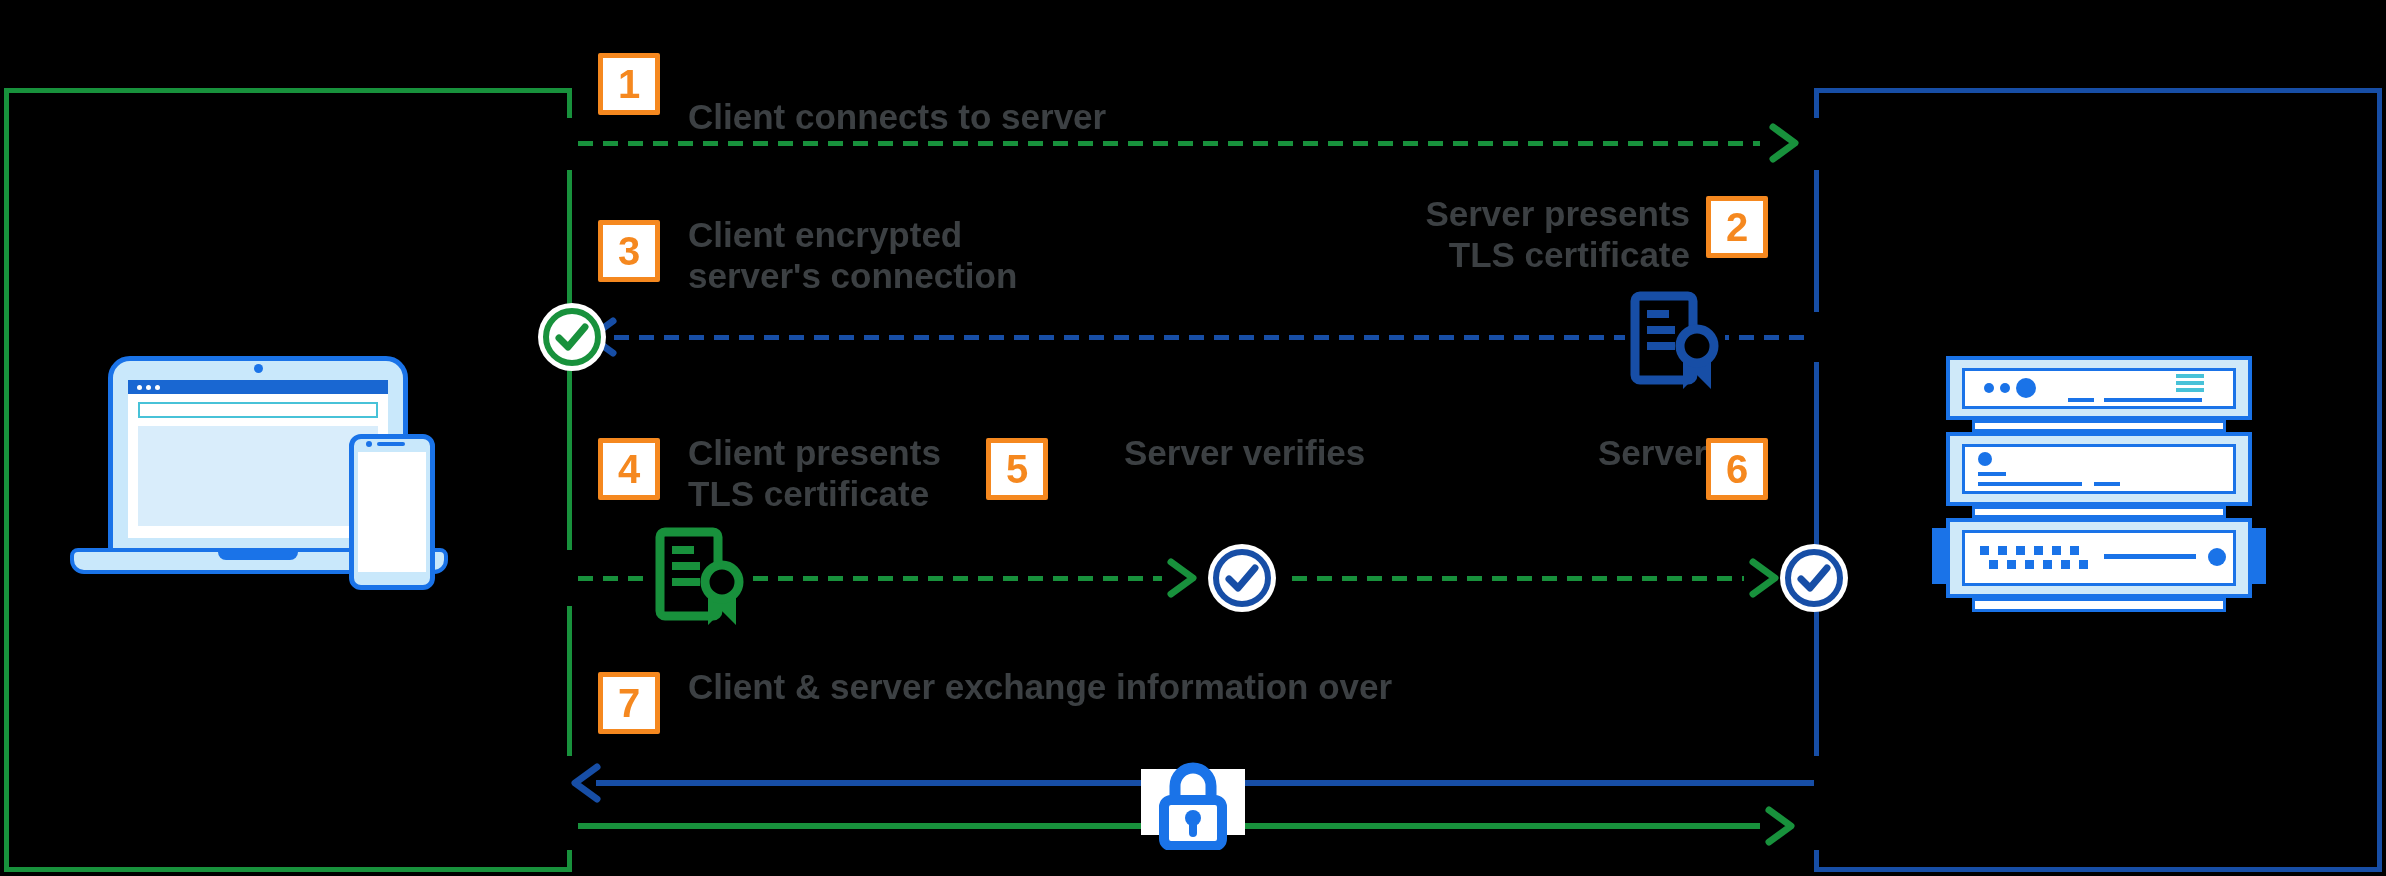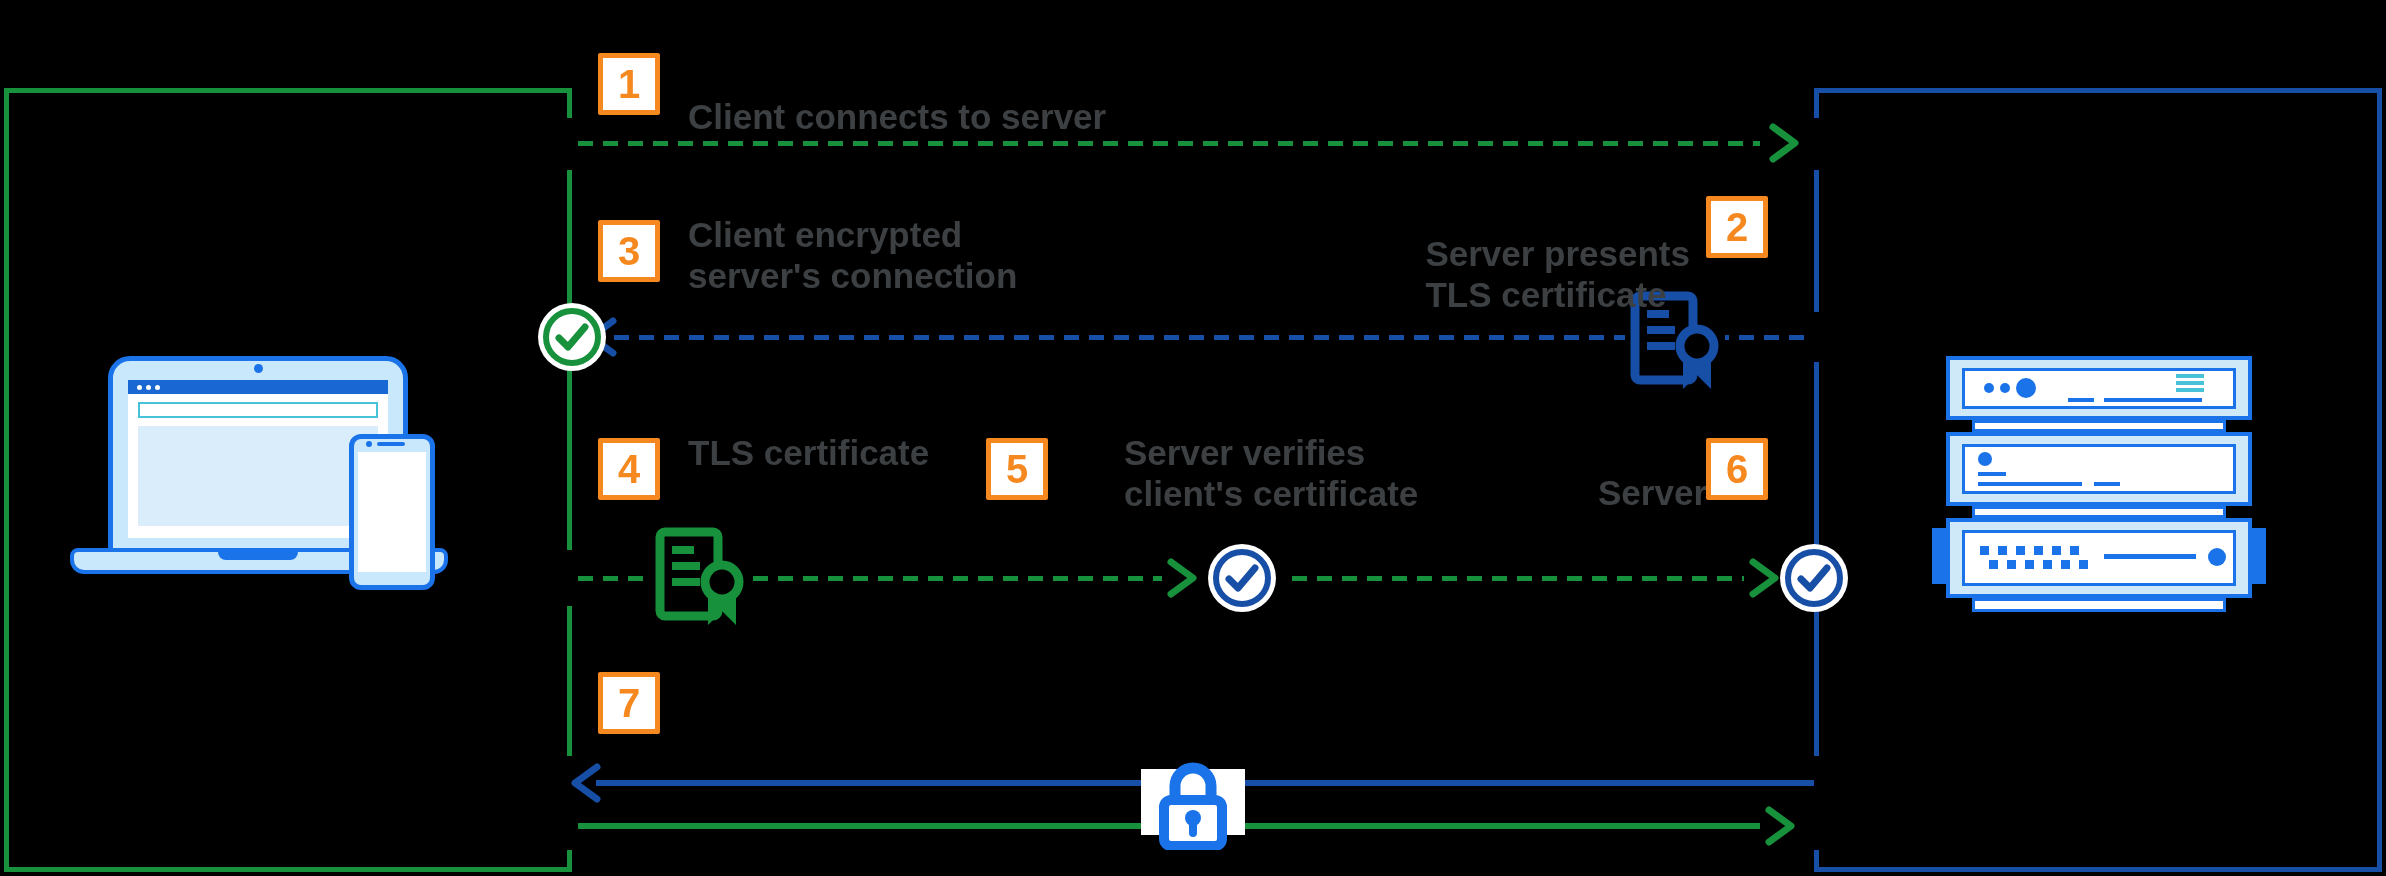--- a/index.html
+++ b/index.html
@@ -18,21 +18,21 @@
   .solid{position:absolute;height:6px;}
   .solid.navy{background:#174ea6;}
   .solid.green{background:#18913c;}
   .chev{position:absolute;}
   
   .numbox{position:absolute;width:62px;height:62px;box-sizing:border-box;border:5px solid #f5881f;
           background:#ffffff;border-radius:2px;display:flex;align-items:center;justify-content:center;}
   .numbox span{color:#f5881f;font-size:40px;font-weight:bold;}
   
   .lbl{position:absolute;color:#3c4043;font-size:35px;font-weight:bold;line-height:41px;white-space:nowrap;}
-  .lbl.right{margin-top:40px;}
+  .lbl.right{text-align:right;}
   
   .laptop-body{position:absolute;left:108px;top:356px;width:300px;height:206px;box-sizing:border-box;
                background:#c9e8fb;border:5px solid #1a73e8;border-radius:22px 22px 0 0;}
   .laptop-screen{position:absolute;left:128px;top:380px;width:260px;height:158px;background:#fff;}
   .laptop-titlebar{position:absolute;left:128px;top:380px;width:260px;height:14px;background:#1967d2;}
   .tb-dot{position:absolute;top:385px;width:5px;height:5px;border-radius:50%;background:#fff;}
   .laptop-url{position:absolute;left:138px;top:402px;width:240px;height:16px;box-sizing:border-box;
               background:#fff;border:2px solid #47c2d8;}
   .laptop-content{position:absolute;left:138px;top:426px;width:240px;height:100px;background:#d9edfb;}
   .laptop-cam{position:absolute;left:254px;top:364px;width:9px;height:9px;border-radius:50%;background:#1a73e8;}
@@ -162,42 +162,43 @@
     </div>
   <div class="lbl" style="left:688px;top:214px;">
     <div>Client encrypted</div>
     <div>server's connection</div>
   </div>
 
   <div class="numbox" style="left:598px;top:438px;">
       <span>4</span>
     </div>
   <div class="lbl" style="left:688px;top:432px;">
+    <div>Client presents</div>
     <div>TLS certificate</div>
   </div>
 
   <div class="numbox" style="left:986px;top:438px;">
       <span>5</span>
     </div>
   <div class="lbl" style="left:1076px;top:432px;margin-left:48px;">
     <div>Server verifies</div>
-    <div>client's certificate</div>
   </div>
 
   <div class="lbl right" style="right:679px;top:432px;">
     <div>Server</div>
   </div>
   <div class="numbox" style="left:1706px;top:438px;">
       <span>6</span>
     </div>
 
   <div class="numbox" style="left:598px;top:672px;">
       <span>7</span>
     </div>
   <div class="lbl" style="left:688px;top:666px;">
+    <div>Client &amp; server exchange information over</div>
   </div>
 
   <div>
     <div class="laptop-body"></div>
     <div class="laptop-cam"></div>
     <div class="laptop-screen"></div>
     <div class="laptop-titlebar"></div>
     <div class="tb-dot" style="left:137px;"></div>
     <div class="tb-dot" style="left:146px;"></div>
     <div class="tb-dot" style="left:155px;"></div>

